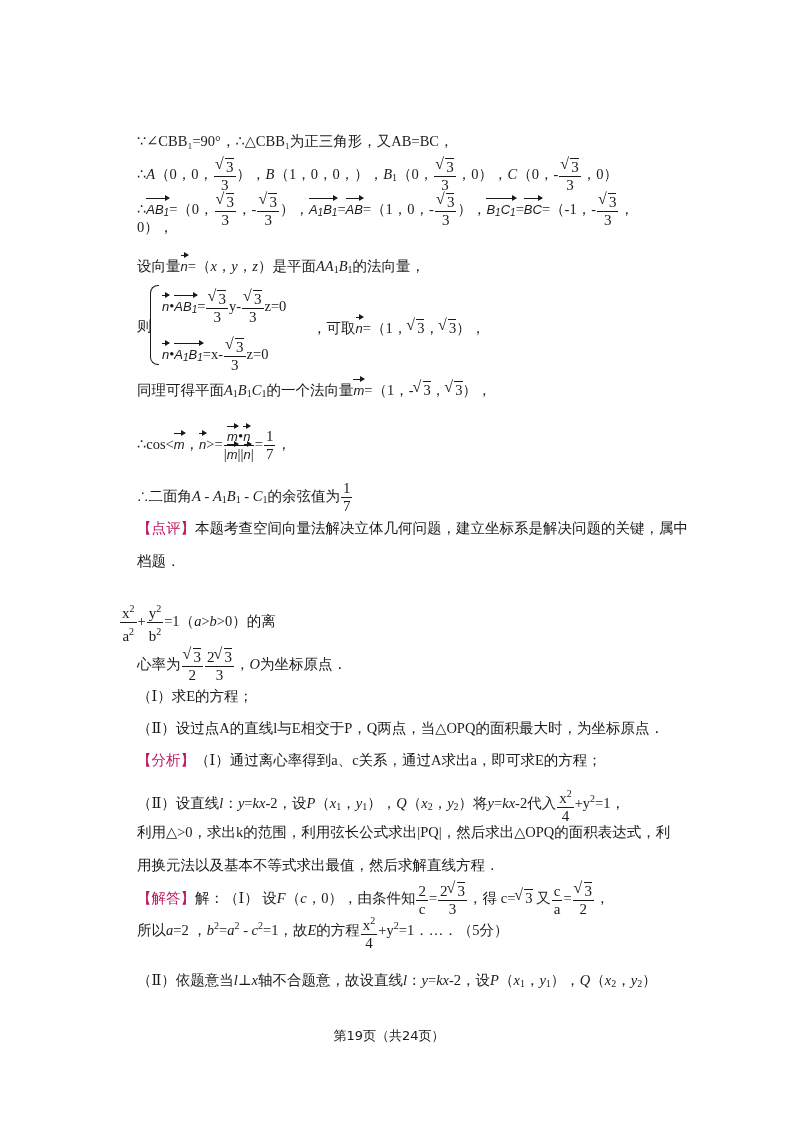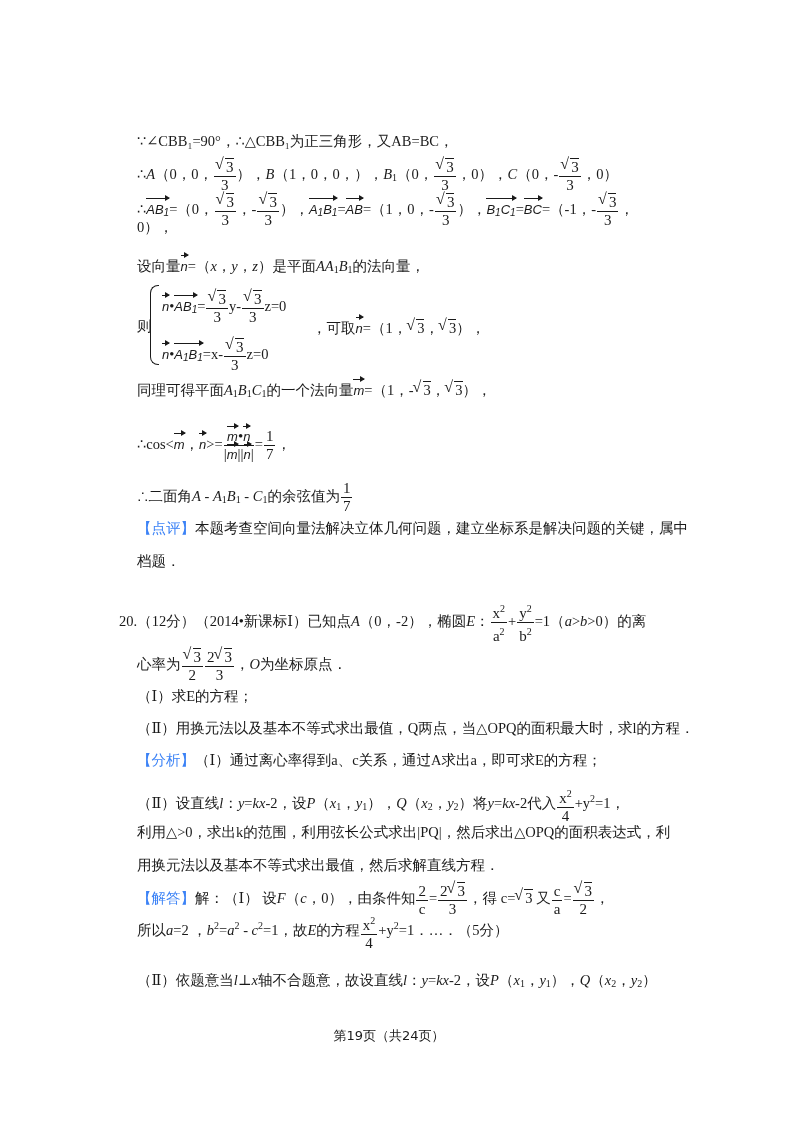--- a/index.html
+++ b/index.html
@@ -8,21 +8,21 @@
   .line { position: absolute; left: 137px; white-space: nowrap; line-height: 20px; }
   i.v { font-style: italic; }
   .frac { display: inline-block; vertical-align: middle; text-align: center; margin: 0 1px; font-family: "Liberation Serif", serif; }
   .frac > span { display: block; line-height: 17px; font-size: 15px; }
   .frac > span.num { border-bottom: 1px solid #1a1a1a; padding: 0 2px; }
   .sqrt { display: inline-block; border-top: 1px solid #1a1a1a; padding-left: 1px; margin-left: 9px; position: relative; line-height: 16px; }
   .sqrt::before { content: "√"; position: absolute; left: -10px; top: -3px; font-size: 16px; }
   .vec { display: inline-block; position: relative; font-family: "Liberation Sans", sans-serif; font-size: 13px; font-style: italic; }
   .vec::before { content: ""; position: absolute; left: 0; right: 0; top: -2px; border-top: 1px solid #1a1a1a; }
   .vec::after { content: ""; position: absolute; right: -1px; top: -5px; border-left: 5px solid #1a1a1a; border-top: 3px solid transparent; border-bottom: 3px solid transparent; }
-  .tag { color: #3b82f6; }
+  .tag { color: #be185d; }
   .brace { position: absolute; left: 150px; top: 285px; width: 8px; height: 78px; border: 1px solid #1a1a1a; border-right: none; border-radius: 8px 0 0 8px; }
   .footer { position: absolute; left: 0; width: 778px; top: 1027px; text-align: center; font-size: 13px; font-family: "DejaVu Sans", sans-serif; }
   .sub { font-size: 10px; vertical-align: -2px; }
   .sup { font-size: 10px; vertical-align: 6px; }
 </style>
 </head>
 <body>
 
 <div class="line" style="top:131px">∵∠CBB₁=90°，∴△CBB₁为正三角形，又AB=BC，</div>
 
@@ -62,27 +62,27 @@
 <div class="line" style="top:480px">
   <span>∴二面角<i class="v">A</i> - <i class="v">A</i><span class="sub">1</span><i class="v">B</i><span class="sub">1</span> - <i class="v">C</i><span class="sub">1</span>的余弦值为</span><span class="frac"><span class="num">1</span><span>7</span></span>
 </div>
 
 <div class="line" style="top:518px">
   <span class="tag">【点评】</span><span>本题考查空间向量法解决立体几何问题，建立坐标系是解决问题的关键，属中</span>
 </div>
 <div class="line" style="top:551px">档题．</div>
 
 <div class="line" style="top:600px; left:119px">
-  <span>20.（12分）（2014•新课标Ⅰ）已知点<i class="v">A</i>（0，-2），椭圆<i class="v">E</i>：</span><span class="frac"><span class="num">x<span class="sup">2</span></span><span>a<span class="sup">2</span></span></span><span>+</span><span class="frac"><span class="num">y<span class="sup">2</span></span><span>b<span class="sup">2</span></span></span><span>=1（<i class="v">a</i>&gt;<i class="v">b</i>&gt;0）的离</span>
+  <span class="frac"><span class="num">x<span class="sup">2</span></span><span>a<span class="sup">2</span></span></span><span>+</span><span class="frac"><span class="num">y<span class="sup">2</span></span><span>b<span class="sup">2</span></span></span><span>=1（<i class="v">a</i>&gt;<i class="v">b</i>&gt;0）的离</span>
 </div>
 <div class="line" style="top:648px">
   <span>心率为</span><span class="frac"><span class="num"><span class="sqrt">3</span></span><span>2</span></span><span class="frac"><span class="num">2<span class="sqrt">3</span></span><span>3</span></span><span>，<i class="v">O</i>为坐标原点．</span>
 </div>
 <div class="line" style="top:686px">（Ⅰ）求E的方程；</div>
-<div class="line" style="top:718px">（Ⅱ）用换元法以及基本不等式求出最值，Q两点，当△OPQ的面积最大时，求l的方程．</div>
+<div class="line" style="top:718px">（Ⅱ）设过点A的直线l与E相交于P，Q两点，当△OPQ的面积最大时，为坐标原点．</div>
 
 <div class="line" style="top:750px">
   <span class="tag">【分析】</span><span>（Ⅰ）通过离心率得到a、c关系，通过A求出a，即可求E的方程；</span>
 </div>
 <div class="line" style="top:785px">
   <span>（Ⅱ）设直线<i class="v">l</i>：<i class="v">y</i>=<i class="v">kx</i>-2，设<i class="v">P</i>（<i class="v">x</i><span class="sub">1</span>，<i class="v">y</i><span class="sub">1</span>），<i class="v">Q</i>（<i class="v">x</i><span class="sub">2</span>，<i class="v">y</i><span class="sub">2</span>）将<i class="v">y</i>=<i class="v">kx</i>-2代入</span><span class="frac"><span class="num">x<span class="sup">2</span></span><span>4</span></span><span>+y<span class="sup">2</span>=1，</span>
 </div>
 <div class="line" style="top:822px">利用△&gt;0，求出k的范围，利用弦长公式求出|PQ|，然后求出△OPQ的面积表达式，利</div>
 <div class="line" style="top:855px">用换元法以及基本不等式求出最值，然后求解直线方程．</div>
 

